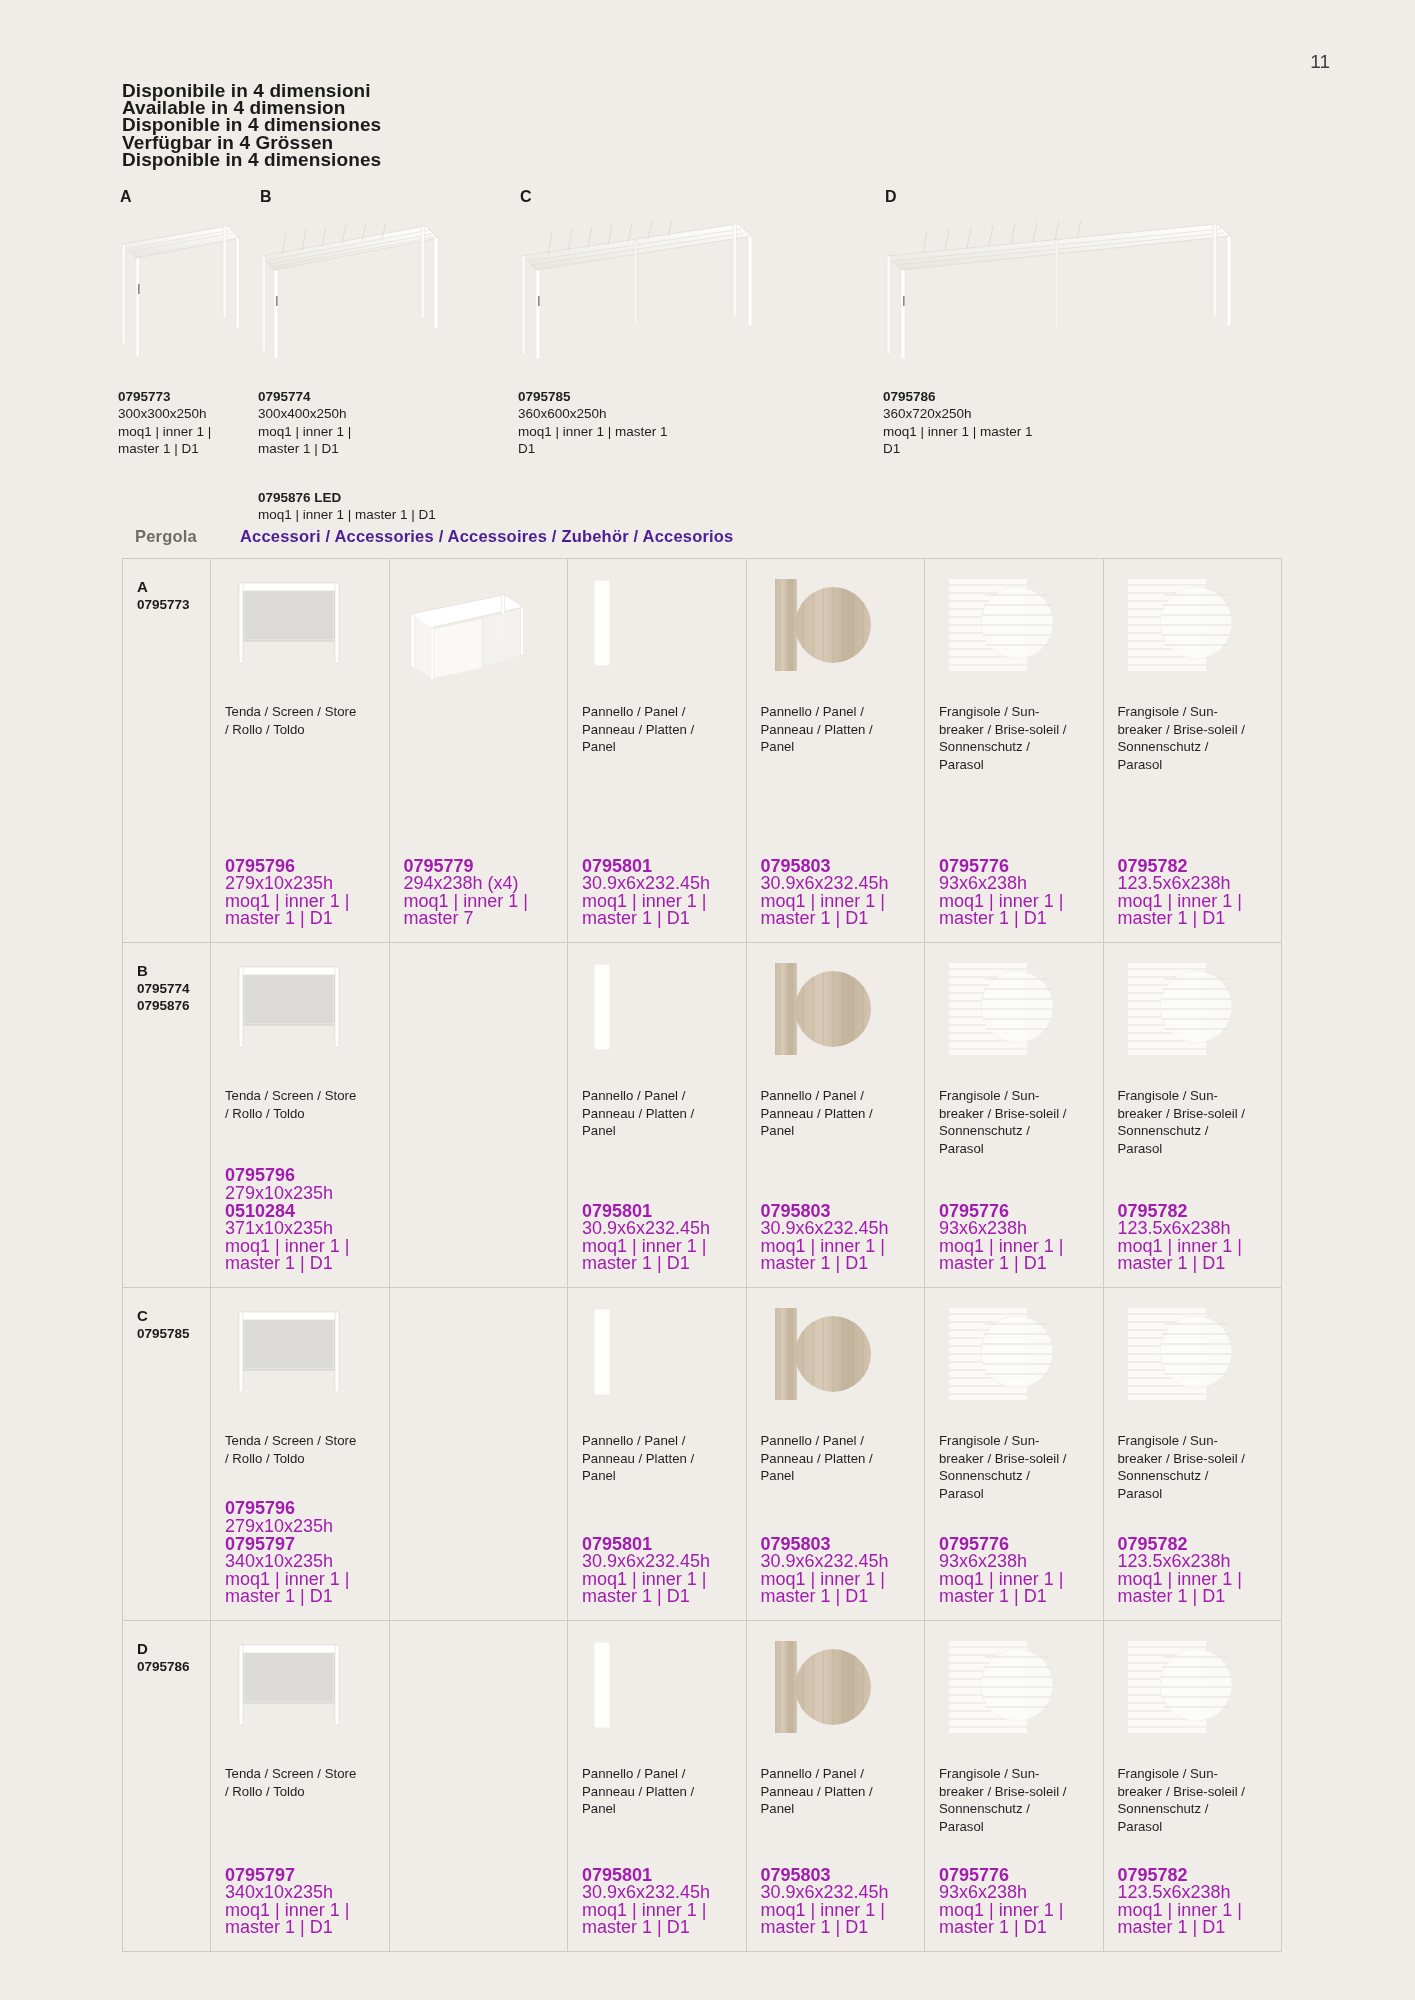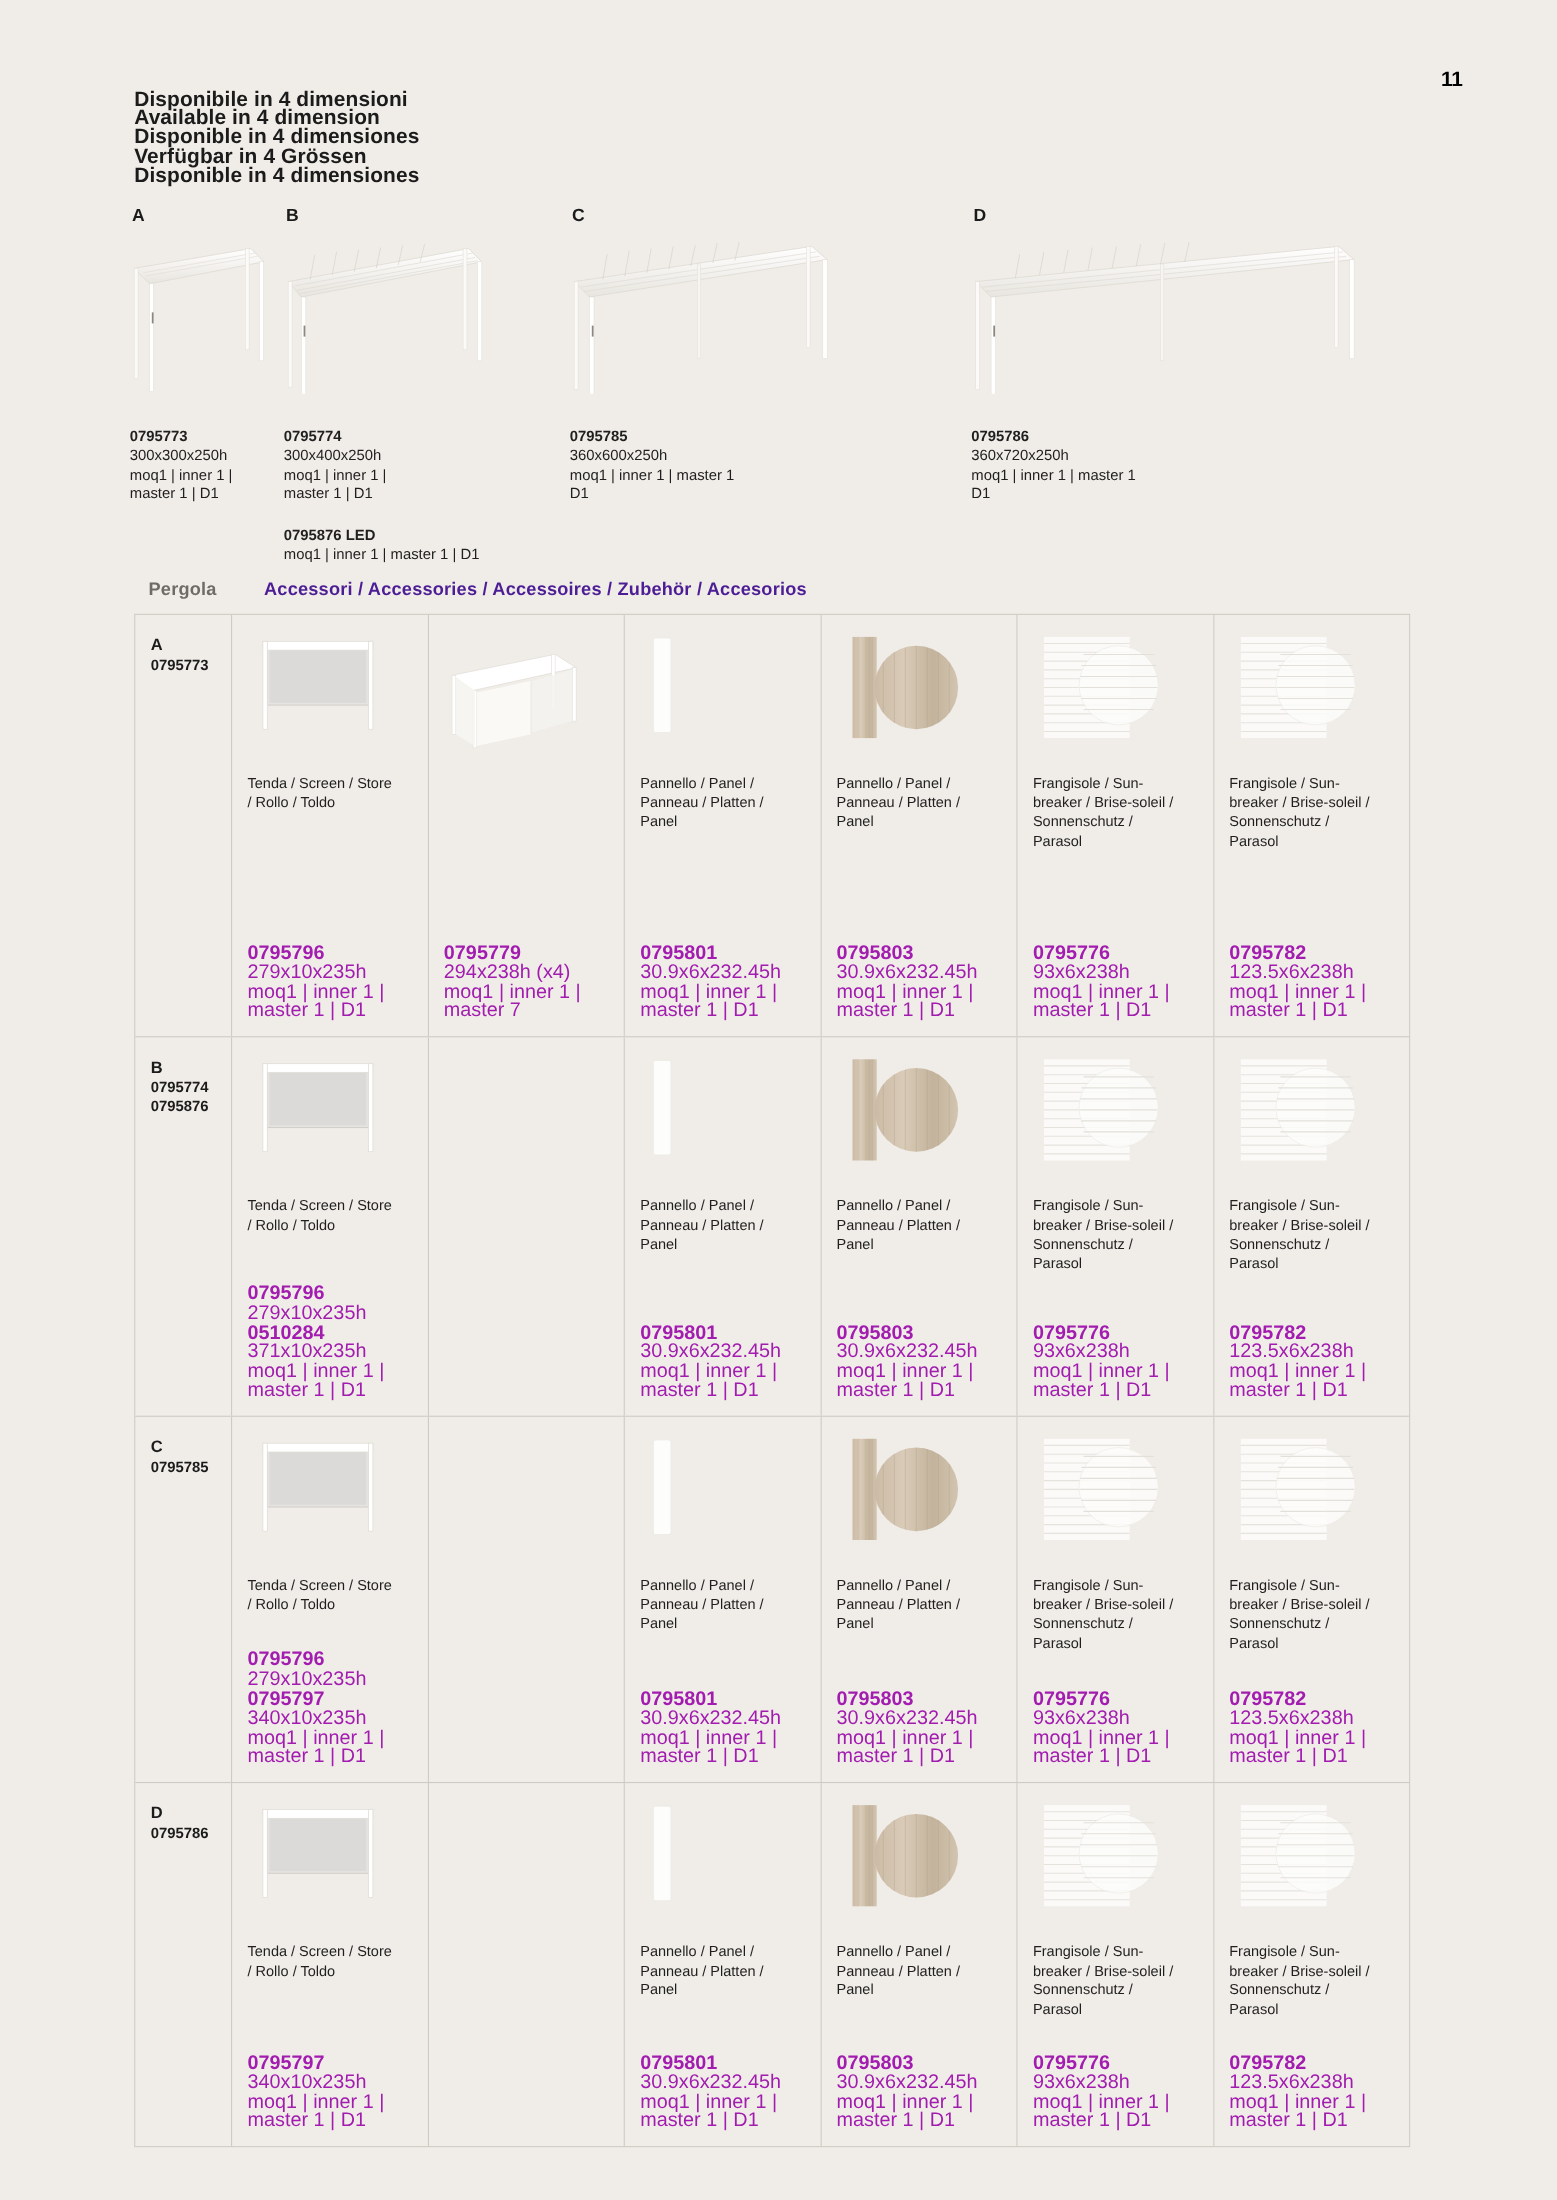--- a/index.html
+++ b/index.html
@@ -5,43 +5,43 @@
   html,body{margin:0;padding:0;}
   body{
     width:1415px;height:2000px;
     background:#f0ede8;
     font-family:"Liberation Sans", sans-serif;
     color:#1b1b1b;
     position:relative;
     overflow:hidden;
   }
   .page-num{
-    position:absolute;top:62px;right:85px;
-    font-size:19px;color:#000000;font-weight:700;
+    position:absolute;top:51px;right:85px;
+    font-size:19px;color:#404040;font-weight:400;
   }
   
   .intro{
     position:absolute;left:122px;top:82px;
     font-size:19px;font-weight:bold;line-height:17.2px;letter-spacing:.1px;
   }
   
   .hero{
     position:absolute;left:118px;top:188px;width:1200px;height:280px;
   }
   .hero-item{position:absolute;top:0;}
   .hero-letter{
     font-size:16px;font-weight:bold;letter-spacing:.4px;margin:0 0 12px 2px;
   }
   .pergola{position:relative;}
   .pergola svg{display:block;}
   
   .hero-caps{position:absolute;left:118px;top:388px;width:1200px;}
   .hero-cap{position:absolute;top:0;font-size:13.5px;line-height:17.4px;color:#1f1f1f;}
   .hero-cap .code{font-weight:bold;}
-  .hero-cap .led-block{margin-top:20px;}
+  .hero-cap .led-block{margin-top:31px;}
   
   .sec-head{
     position:absolute;left:135px;top:527px;
     display:flex;align-items:center;gap:0;
   }
   .sec-head .pergola-word{
     font-size:16.5px;font-weight:bold;color:#6f6c66;letter-spacing:.2px;
     width:105px;
   }
   .sec-head .acc-word{

